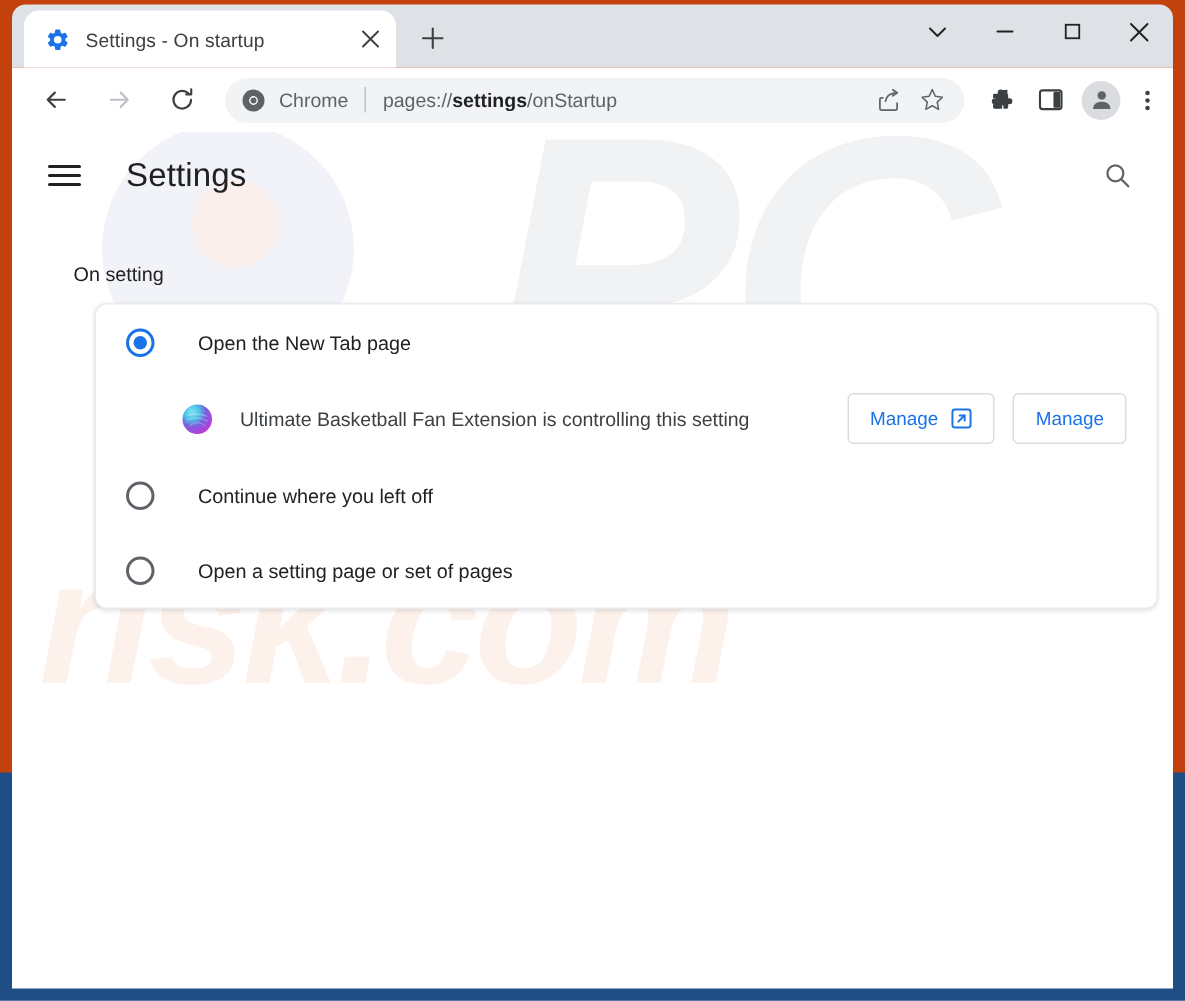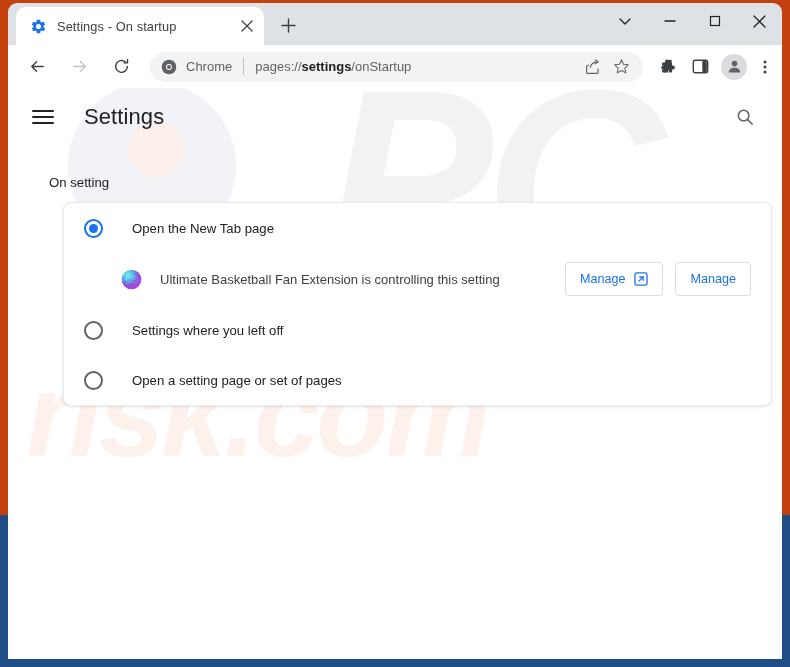--- a/index.html
+++ b/index.html
@@ -528,21 +528,21 @@
               </svg>
             </button>
             <button class="ext-button">
               <span>Manage</span>
             </button>
           </div>
         </div>
 
         <div class="radio-row">
           <span class="radio"></span>
-          <span class="radio-label">Settings where you left off</span>
+          <span class="radio-label">Continue where you left off</span>
         </div>
 
         <div class="radio-row">
           <span class="radio"></span>
           <span class="radio-label">Open a setting page or set of pages</span>
         </div>
 
       </div>
     </div>
   </div>

